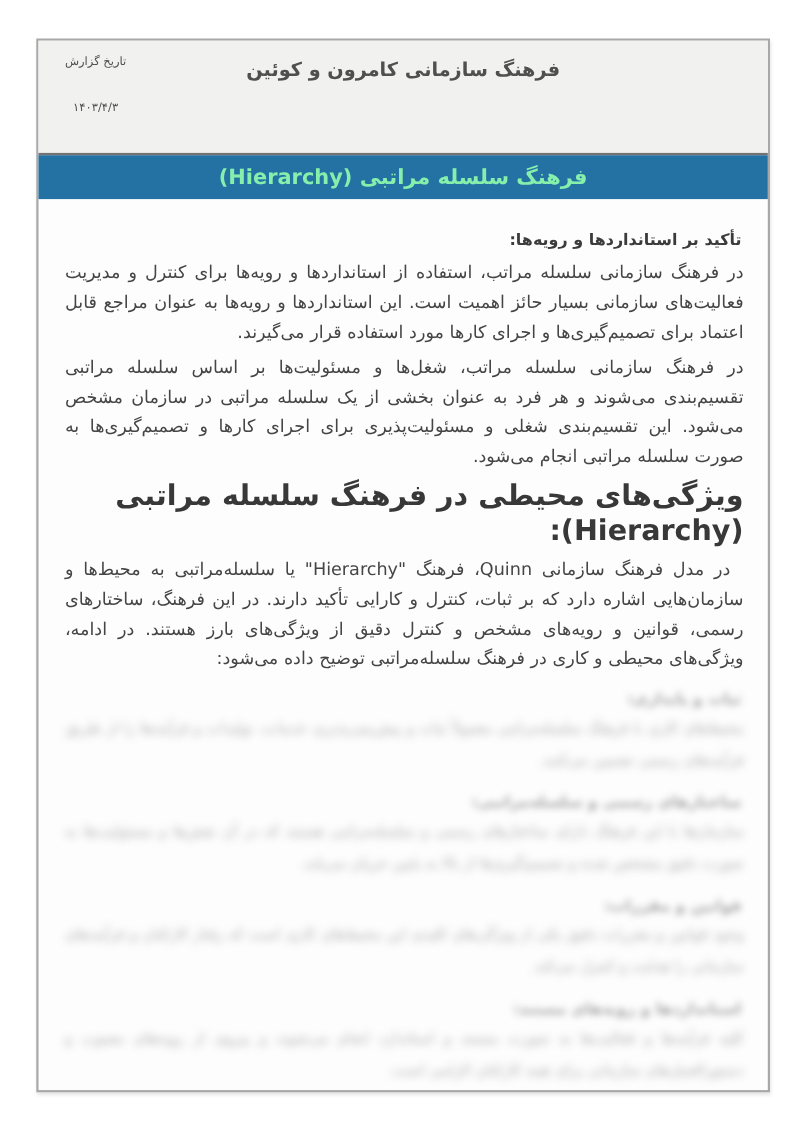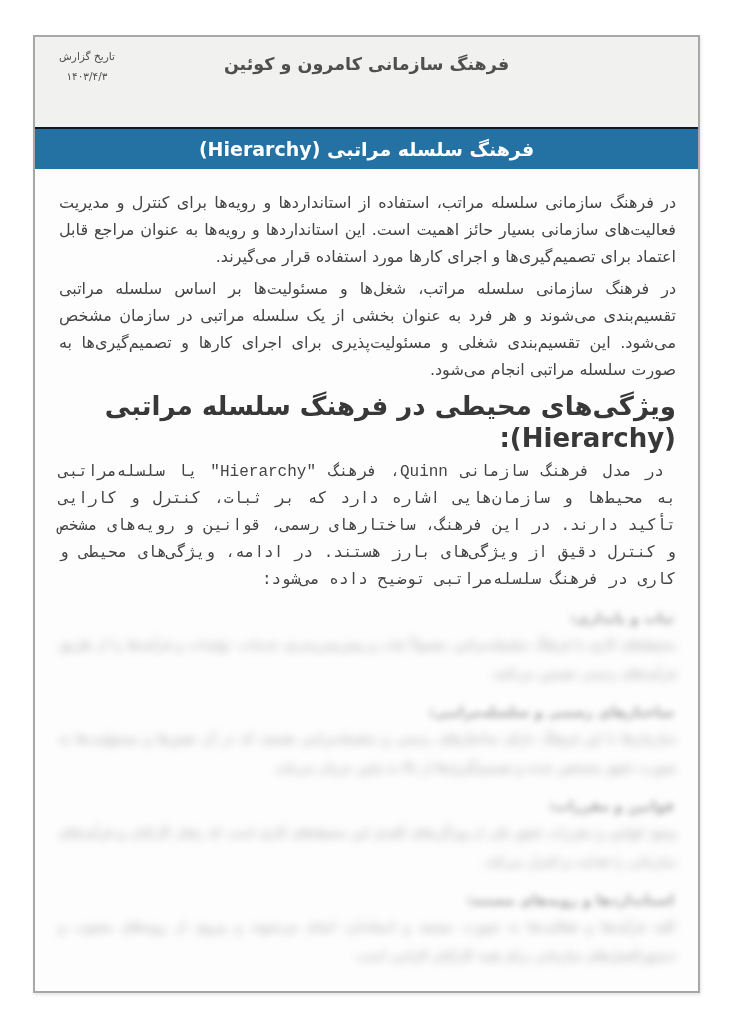--- a/index.html
+++ b/index.html
@@ -13,48 +13,48 @@
     position: absolute;
     left: 33px; top: 35px;
     width: 667px; height: 958px;
     background: #fdfdfd;
     border: 2px solid #a8a8a8;
     box-shadow: 1px 2px 3px rgba(0,0,0,0.10);
   }
   
   .doc-header {
     position: relative;
-    height: 92px;
+    height: 104px;
     background: #f1f1f0;
-    border-bottom: 2px solid #0f172a;
+    border-bottom: 2px solid #737373;
     direction: rtl;
   }
   .doc-title {
     text-align: center;
     padding-top: 17px;
     font-size: 17.5px;
     font-weight: bold;
     color: #4f4f4f;
     letter-spacing: 0;
   }
   .report-date {
     position: absolute;
     left: 24px; top: 13px;
     text-align: center;
     color: #4f4f4f;
     font-size: 10.5px;
     direction: rtl;
   }
-  .report-date .date-value { margin-top: 8px; font-size: 10.5px; color: #4f4f4f; text-align: center; }
+  .report-date .date-value { margin-top: 30px; font-size: 10.5px; color: #4f4f4f; text-align: center; }
   
   .banner {
     height: 40px;
     line-height: 40px;
     background: #2372a3;
-    color: #ffffff;
+    color: #86efac;
     font-size: 19px;
     font-weight: bold;
     text-align: center;
     direction: rtl;
   }
   
   .content {
     direction: rtl;
     padding: 20px 22px 0 24px;
     color: #424242;
@@ -73,21 +73,21 @@
     color: #454545;
     margin-bottom: 5px;
   }
   .big-heading {
     font-size: 26px;
     font-weight: bold;
     color: #383838;
     line-height: 32px;
     margin: 7px 0 5px 0;
   }
-  .intro-text { text-indent: 12px; font-family: Liberation Mono, monospace; }
+  .intro-text { text-indent: 12px; }
   
   .blurred-block { margin-top: 16px; }
   .blur-heading {
     font-size: 14px;
     font-weight: bold;
     color: #8d8d8d;
     margin: 16px 2px 4px 0;
     filter: blur(3.2px);
     opacity: .8;
   }
@@ -111,20 +111,21 @@
       <div>تاریخ گزارش</div>
       <div class="date-value">۱۴۰۳/۴/۳</div>
     </div>
     <div class="doc-title">فرهنگ سازمانی کامرون و کوئین</div>
   </div>
 
   <div class="banner">فرهنگ سلسله مراتبی (Hierarchy)</div>
 
   <div class="content">
 
+    <div class="section-heading">تأکید بر استانداردها و رویه‌ها:</div>
     <p class="body-text">در فرهنگ سازمانی سلسله مراتب، استفاده از استانداردها و رویه‌ها برای کنترل و مدیریت فعالیت‌های سازمانی بسیار حائز اهمیت است. این استانداردها و رویه‌ها به عنوان مراجع قابل اعتماد برای تصمیم‌گیری‌ها و اجرای کارها مورد استفاده قرار می‌گیرند.</p>
 
     <p class="body-text">در فرهنگ سازمانی سلسله مراتب، شغل‌ها و مسئولیت‌ها بر اساس سلسله مراتبی تقسیم‌بندی می‌شوند و هر فرد به عنوان بخشی از یک سلسله مراتبی در سازمان مشخص می‌شود. این تقسیم‌بندی شغلی و مسئولیت‌پذیری برای اجرای کارها و تصمیم‌گیری‌ها به صورت سلسله مراتبی انجام می‌شود.</p>
 
     <div class="big-heading">ویژگی‌های محیطی در فرهنگ سلسله مراتبی (Hierarchy):</div>
     <p class="body-text intro-text">در مدل فرهنگ سازمانی Quinn، فرهنگ "Hierarchy" یا سلسله‌مراتبی به محیط‌ها و سازمان‌هایی اشاره دارد که بر ثبات، کنترل و کارایی تأکید دارند. در این فرهنگ، ساختارهای رسمی، قوانین و رویه‌های مشخص و کنترل دقیق از ویژگی‌های بارز هستند. در ادامه، ویژگی‌های محیطی و کاری در فرهنگ سلسله‌مراتبی توضیح داده می‌شود:</p>
 
     <div class="blurred-block">
       <div class="blur-heading">ثبات و پایداری:</div>
       <p class="blur-text">محیط‌های کاری با فرهنگ سلسله‌مراتبی معمولاً ثبات و پیش‌بینی‌پذیری خدمات، تولیدات و فرآیندها را از طریق فرآیندهای رسمی تضمین می‌کنند.</p>

